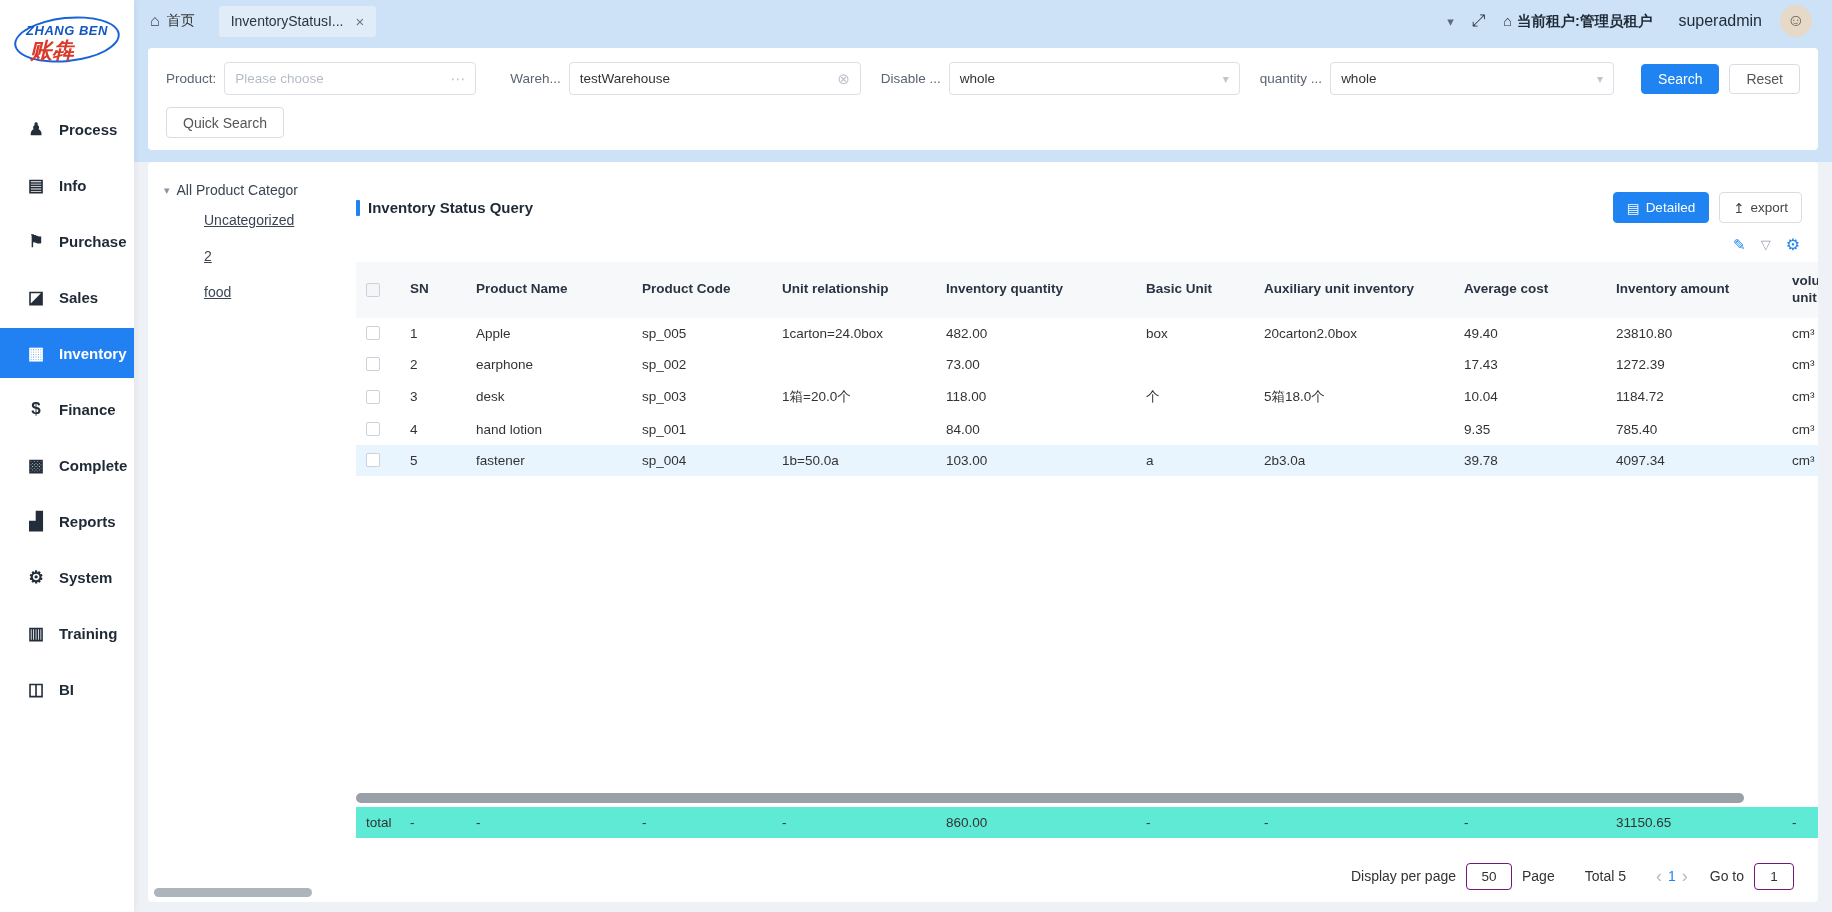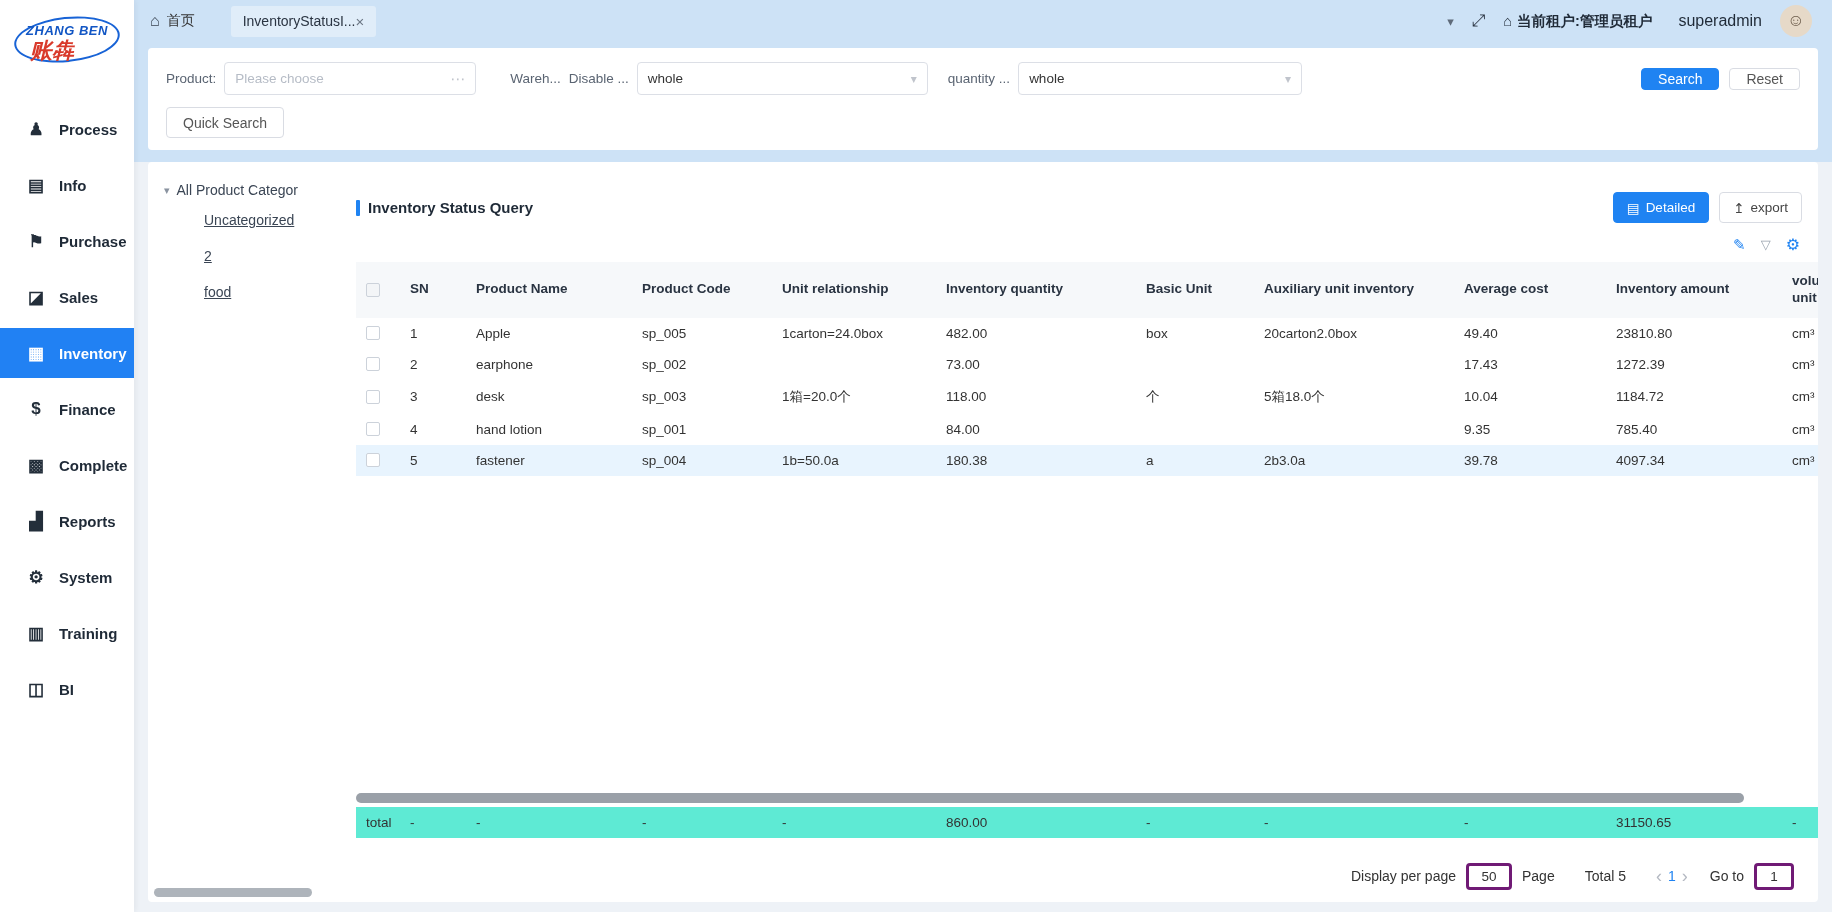--- a/index.html
+++ b/index.html
@@ -22,21 +22,21 @@
   .mi-icon { width:20px; font-size:17px; color:#232e3a; text-align:center; }
   .menu-item.active { background:#2181f3; color:#fff; }
   .menu-item.active .mi-icon { color:#fff; }
 
   
   .main { flex:1; display:flex; flex-direction:column; min-width:0; background:#eef2f7; }
 
   .topbar { height:42px; background:#cde2f6; display:flex; align-items:center; padding:0 20px 0 16px; font-size:14px; color:#333; }
   .home { display:flex; align-items:center; gap:7px; cursor:pointer; }
   .home-icon { font-size:16px; color:#3a4554; }
-  .tab { margin-left:36px; display:flex; align-items:center; padding:7px 12px; background:rgba(255,255,255,.38); border-radius:3px; cursor:pointer; color:#2a3442; }
+  .tab { margin-left:24px; display:flex; align-items:center; gap:12px; padding:7px 12px; background:rgba(255,255,255,.38); border-radius:3px; cursor:pointer; color:#2a3442; }
   .tab-close { color:#6b7684; font-size:15px; cursor:pointer; }
   .topbar-right { margin-left:auto; display:flex; align-items:center; gap:18px; }
   .tb-caret { color:#5f6b7a; font-size:13px; cursor:pointer; }
   .tb-full { font-size:17px; color:#2a3442; cursor:pointer; }
   .tenant { display:flex; align-items:center; gap:5px; font-size:14.5px; color:#1f2a37; font-weight:600; }
   .user { font-size:16px; color:#1f2a37; margin-left:8px; }
   .avatar { width:32px; height:32px; border-radius:50%; background:#e6d9c8; display:flex; align-items:center; justify-content:center; font-size:17px; color:#6b5b4a; cursor:pointer; }
 
   
   .filters-strip { background:#cde2f6; padding:6px 14px 12px; }
@@ -45,21 +45,21 @@
   .flabel { font-size:13.5px; color:#5a6472; margin-right:8px; white-space:nowrap; }
   .ctrl { height:33px; border:1px solid #dcdfe6; border-radius:4px; background:#fff; display:flex; align-items:center; padding:0 10px; font-size:13.5px; color:#333; }
   .ctrl input.bare { border:none; outline:none; flex:1; min-width:0; font:inherit; color:inherit; background:transparent; padding:0; }
   .ctrl input.bare::placeholder { color:#b6bcc6; }
   .suffix { margin-left:auto; color:#c0c4cc; font-size:15px; cursor:pointer; }
   .sel-caret { margin-left:auto; color:#c0c4cc; font-size:12px; }
   .w-product { width:252px; margin-right:34px; }
   .w-warehouse { width:292px; margin-right:20px; }
   .w-sel1 { width:291px; margin-right:20px; }
   .w-sel2 { width:284px; }
-  .btn { height:22px; padding:0 16px; border-radius:4px; font-size:14px; display:inline-flex; align-items:center; gap:6px; cursor:pointer; white-space:nowrap; }
+  .btn { height:30px; padding:0 16px; border-radius:4px; font-size:14px; display:inline-flex; align-items:center; gap:6px; cursor:pointer; white-space:nowrap; }
   .btn-primary { background:#1f83f2; border:1px solid #1f83f2; color:#fff; }
   .btn-plain { background:#fff; border:1px solid #d9dce3; color:#555; }
   .search-btn { margin-left:auto; }
   .reset-btn { margin-left:10px; }
   .quick-btn { height:31px; }
   .w-quick { width:240px; margin-left:12px; height:31px; }
 
   
   .content { flex:1; margin:0 14px 10px; background:#fff; border-radius:4px; display:flex; min-height:0; overflow:hidden; }
   .tree { width:192px; min-width:192px; padding:20px 8px 0 16px; position:relative; }
@@ -88,21 +88,21 @@
   .cb { width:14px; height:14px; border:1px solid #ccd2da; border-radius:2px; background:#fff; cursor:pointer; }
   th .cb { background:#f3f5f7; }
 
   .hbar { height:10px; margin:0 16px 4px; position:relative; }
   .hthumb { position:absolute; left:0; top:0; height:10px; width:96%; background:#9aa0a8; border-radius:5px; cursor:pointer; }
 
   .total-wrap { margin-left:16px; overflow:hidden; }
   .total-wrap td { background:#5eead4; padding:10px; font-size:13.5px; }
 
   .pager { height:52px; display:flex; align-items:center; justify-content:flex-end; padding-right:24px; font-size:14px; color:#333;margin-top:12px; }
-  .pinput { width:46px; height:27px; border:3px solid #701a75; border-radius:4px; text-align:center; font-size:13.5px; color:#333; outline:none; background:#fff; }
+  .pinput { width:46px; height:27px; border:1px solid #701a75; border-radius:4px; text-align:center; font-size:13.5px; color:#333; outline:none; background:#fff; }
   .pinput.goto { width:40px; }
   .pgap-s { margin-left:10px; } .pgap-m { margin-left:22px; } .pgap-l { margin-left:30px; }
   .chev { color:#b4b9c2; font-size:18px; cursor:pointer; }
   .pcur { color:#1f83f2; cursor:pointer; padding:0 6px; }
 </style>
 </head>
 <body>
 
 <aside class="sidebar">
   <div class="logo">
@@ -186,20 +186,24 @@
 
   <div class="filters-strip">
     <div class="filters-card">
       <div class="frow">
         <span class="flabel">Product:</span>
         <div class="ctrl w-product">
           <input class="bare" placeholder="Please choose" style="">
           <span class="suffix">⋯</span>
         </div>
         <span class="flabel">Wareh...</span>
+        <div class="ctrl w-warehouse">
+          <input class="bare" value="testWarehouse" style="">
+          <span class="suffix">⊗</span>
+        </div>
         <span class="flabel">Disable ...</span>
         <div class="ctrl w-sel1">
           <span>whole</span>
           <span class="sel-caret">▾</span>
         </div>
         <span class="flabel">quantity ...</span>
         <div class="ctrl w-sel2">
           <span>whole</span>
           <span class="sel-caret">▾</span>
         </div>
@@ -343,21 +347,21 @@
                 <td>cm³</td>
               </tr>
               <tr class="hl">
                 <td>
                   <div class="cb"></div>
                 </td>
                 <td>5</td>
                 <td>fastener</td>
                 <td>sp_004</td>
                 <td>1b=50.0a</td>
-                <td>180.38</td>
+                <td>103.00</td>
                 <td>a</td>
                 <td>2b3.0a</td>
                 <td>39.78</td>
                 <td>4097.34</td>
                 <td>cm³</td>
               </tr>
             </tbody>
         </table>
       </div>
 

